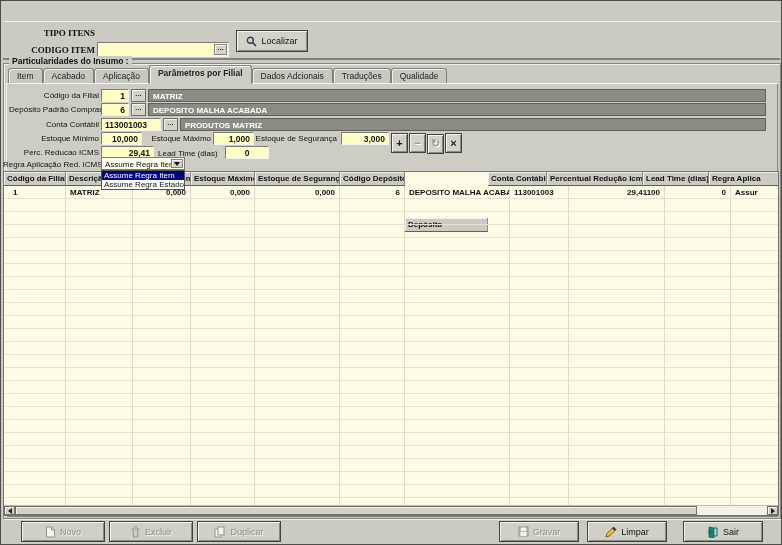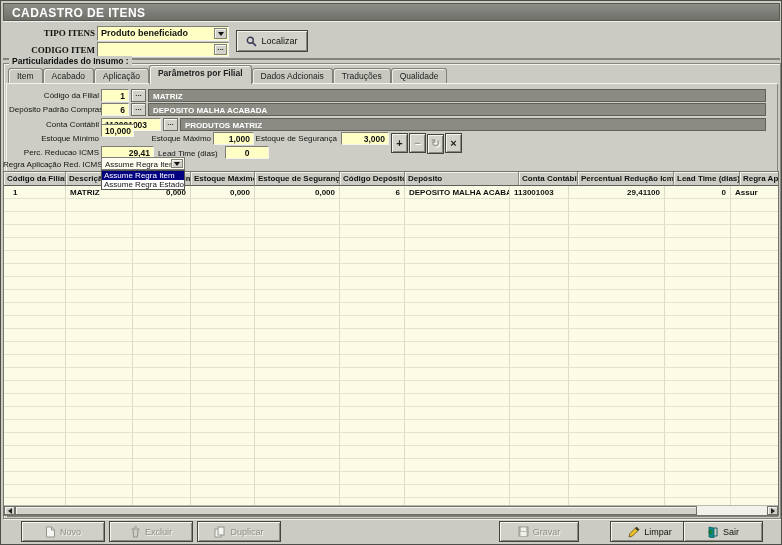--- a/index.html
+++ b/index.html
@@ -116,33 +116,24 @@
   }
   .fbtn.dis{color:#90908a;text-shadow:1px 1px 0 #f2f2ec;}
   .fbtn svg{flex:none;}
   .combo-value{font-size:8px;font-weight:normal;padding:2px 14px 0 3px;white-space:nowrap;overflow:hidden;}
 </style>
 </head>
 <body>
 
 <div class="win">
 
-  <div class="abs titlebar">
-    <span>CADASTRO DE ITENS</span>
-  </div>
 
   <div class="abs toppanel"></div>
 
   <div class="abs lbl lbl-b rt" style="left:18px;top:27px;width:76px;">TIPO ITENS</div>
-  <div class="abs sunken-yellow" style="left:96px;top:25px;width:132px;height:15px;">
-    <div class="field" style="font-size:9px;padding-right:15px;">Produto beneficiado</div>
-    <div class="combo-arrow">
-      <span class="tri-down"></span>
-    </div>
-  </div>
 
   <div class="abs lbl lbl-b rt" style="left:18px;top:44px;width:76px;">CODIGO ITEM</div>
   <div class="abs sunken-yellow" style="left:96px;top:41px;width:132px;height:15px;">
     <div class="field" style="font-size:9px;"></div>
     <div class="ellipsis-btn">...</div>
   </div>
 
   <div class="abs raised" style="left:235px;top:29px;width:72px;height:22px;display:flex;align-items:center;justify-content:center;gap:4px;font-size:9px;">
     <svg width="11" height="11" viewBox="0 0 11 11">
       <circle cx="4.3" cy="4.3" r="3" fill="none" stroke="#3a3a55" stroke-width="1.4"></circle>
@@ -175,21 +166,21 @@
   <div class="abs sunken-yellow field rt" style="left:100px;top:102px;width:28px;height:13px;">6</div>
   <div class="abs ellipsis-mini" style="left:130px;top:102px;">...</div>
   <div class="abs grayfield" style="left:147px;top:102px;width:618px;height:13px;">DEPOSITO MALHA ACABADA</div>
 
   <div class="abs lbl rt" style="left:14px;top:119px;width:84px;">Conta Contábil</div>
   <div class="abs sunken-yellow field" style="left:100px;top:117px;width:60px;height:13px;">113001003</div>
   <div class="abs ellipsis-mini" style="left:162px;top:117px;">...</div>
   <div class="abs grayfield" style="left:179px;top:117px;width:586px;height:13px;">PRODUTOS MATRIZ</div>
 
   <div class="abs lbl rt" style="left:14px;top:133px;width:84px;">Estoque Mínimo</div>
-  <div class="abs sunken-yellow field rt" style="left:100px;top:123px;width:33px;height:13px;">10,000</div>
+  <div class="abs sunken-yellow field rt" style="left:100px;top:131px;width:41px;height:13px;">10,000</div>
   <div class="abs lbl rt" style="left:146px;top:133px;width:64px;">Estoque Máximo</div>
   <div class="abs sunken-yellow field rt" style="left:212px;top:131px;width:41px;height:13px;">1,000</div>
   <div class="abs lbl rt" style="left:254px;top:133px;width:82px;">Estoque de Segurança</div>
   <div class="abs sunken-yellow field rt" style="left:340px;top:131px;width:48px;height:13px;">3,000</div>
 
   <div class="abs lbl rt" style="left:14px;top:147px;width:84px;">Perc. Reducao ICMS</div>
   <div class="abs sunken-yellow field rt" style="left:100px;top:145px;width:53px;height:13px;">29,41</div>
   <div class="abs lbl" style="left:157px;top:148px;width:64px;">Lead Time (dias)</div>
   <div class="abs sunken-yellow field" style="left:224px;top:145px;width:44px;height:13px;text-align:center;">0</div>
 
@@ -212,21 +203,21 @@
       </div></div>
 
   <div class="abs grid">
     <div class="ghead" id="grid-head">
         <div class="gh center" style="width: 62px;">Código da Filial</div>
         <div class="gh" style="width: 67px;">Descrição</div>
         <div class="gh center" style="width: 58px;">Estoque Mínimo</div>
         <div class="gh center" style="width: 64px;">Estoque Máximo</div>
         <div class="gh center" style="width: 85px;">Estoque de Segurança</div>
         <div class="gh center" style="width: 65px;">Código Depósito</div>
-        <div class="gh" style="width: 114px;">Depósito</div>
+        <div class="gh" style="width: 83px; margin-top: 46px;">Depósito</div>
         <div class="gh" style="width: 59px;">Conta Contábil</div>
         <div class="gh center" style="width: 96px;">Percentual Redução Icms</div>
         <div class="gh center" style="width: 66px;">Lead Time (dias)</div>
         <div class="gh" style="width: 90px;">Regra Aplica</div>
       </div>
     <div id="grid-body">
         <div class="grow">
           <div class="gc" style="width: 62px;">1</div>
           <div class="gc" style="width: 67px;">MATRIZ</div>
           <div class="gc right" style="width: 58px;">0,000</div>
@@ -598,21 +589,21 @@
       <div class="fbtn dis" style="left: 498px; width: 80px;">
         <span style="display: inline-flex;">
           <svg width="11" height="11" viewBox="0 0 11 11">
             <rect x="1" y="1" width="9" height="9" fill="#bdbdb5" stroke="#94948c"></rect>
             <rect x="3" y="1.5" width="5" height="3.5" fill="#f2f2ec"></rect>
             <rect x="2.5" y="6" width="6" height="4" fill="#f2f2ec"></rect>
           </svg>
         </span>
         <span>Gravar</span>
       </div>
-      <div class="fbtn" style="left: 586px; width: 80px; margin-left: 23px;">
+      <div class="fbtn" style="left: 586px; width: 80px;">
         <span style="display: inline-flex;">
           <svg width="12" height="12" viewBox="0 0 12 12">
             <path d="M1 11l3.5-1L11 3.5 8.5 1 2 7.5z" fill="#eec321" stroke="#5a4a10" stroke-width=".8"></path>
             <path d="M8.5 1L11 3.5 9.6 4.9 7.1 2.4z" fill="#333"></path>
           </svg>
         </span>
         <span>Limpar</span>
       </div>
       <div class="fbtn" style="left: 682px; width: 80px;">
         <span style="display: inline-flex;">

